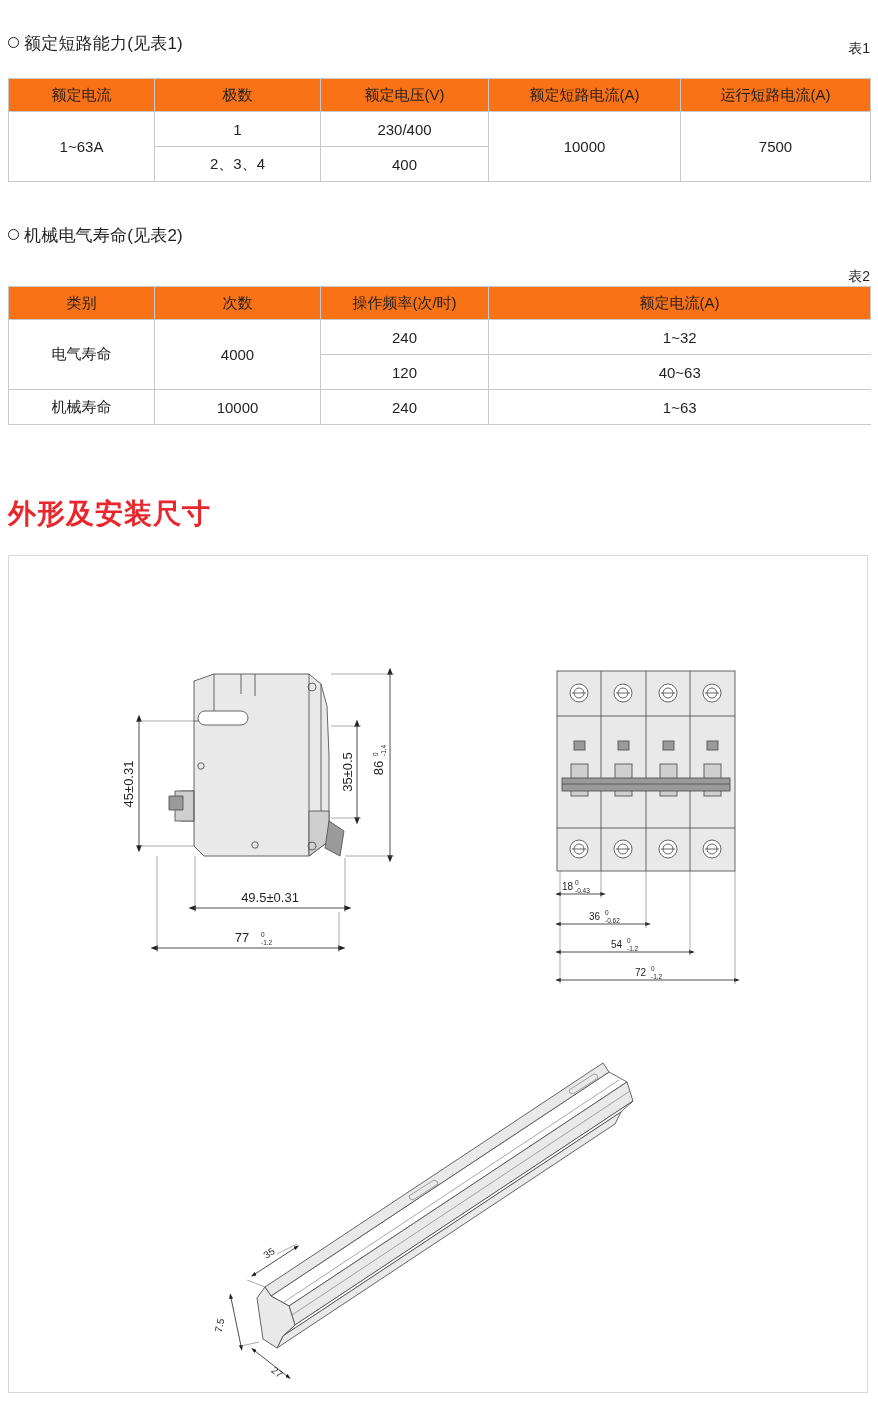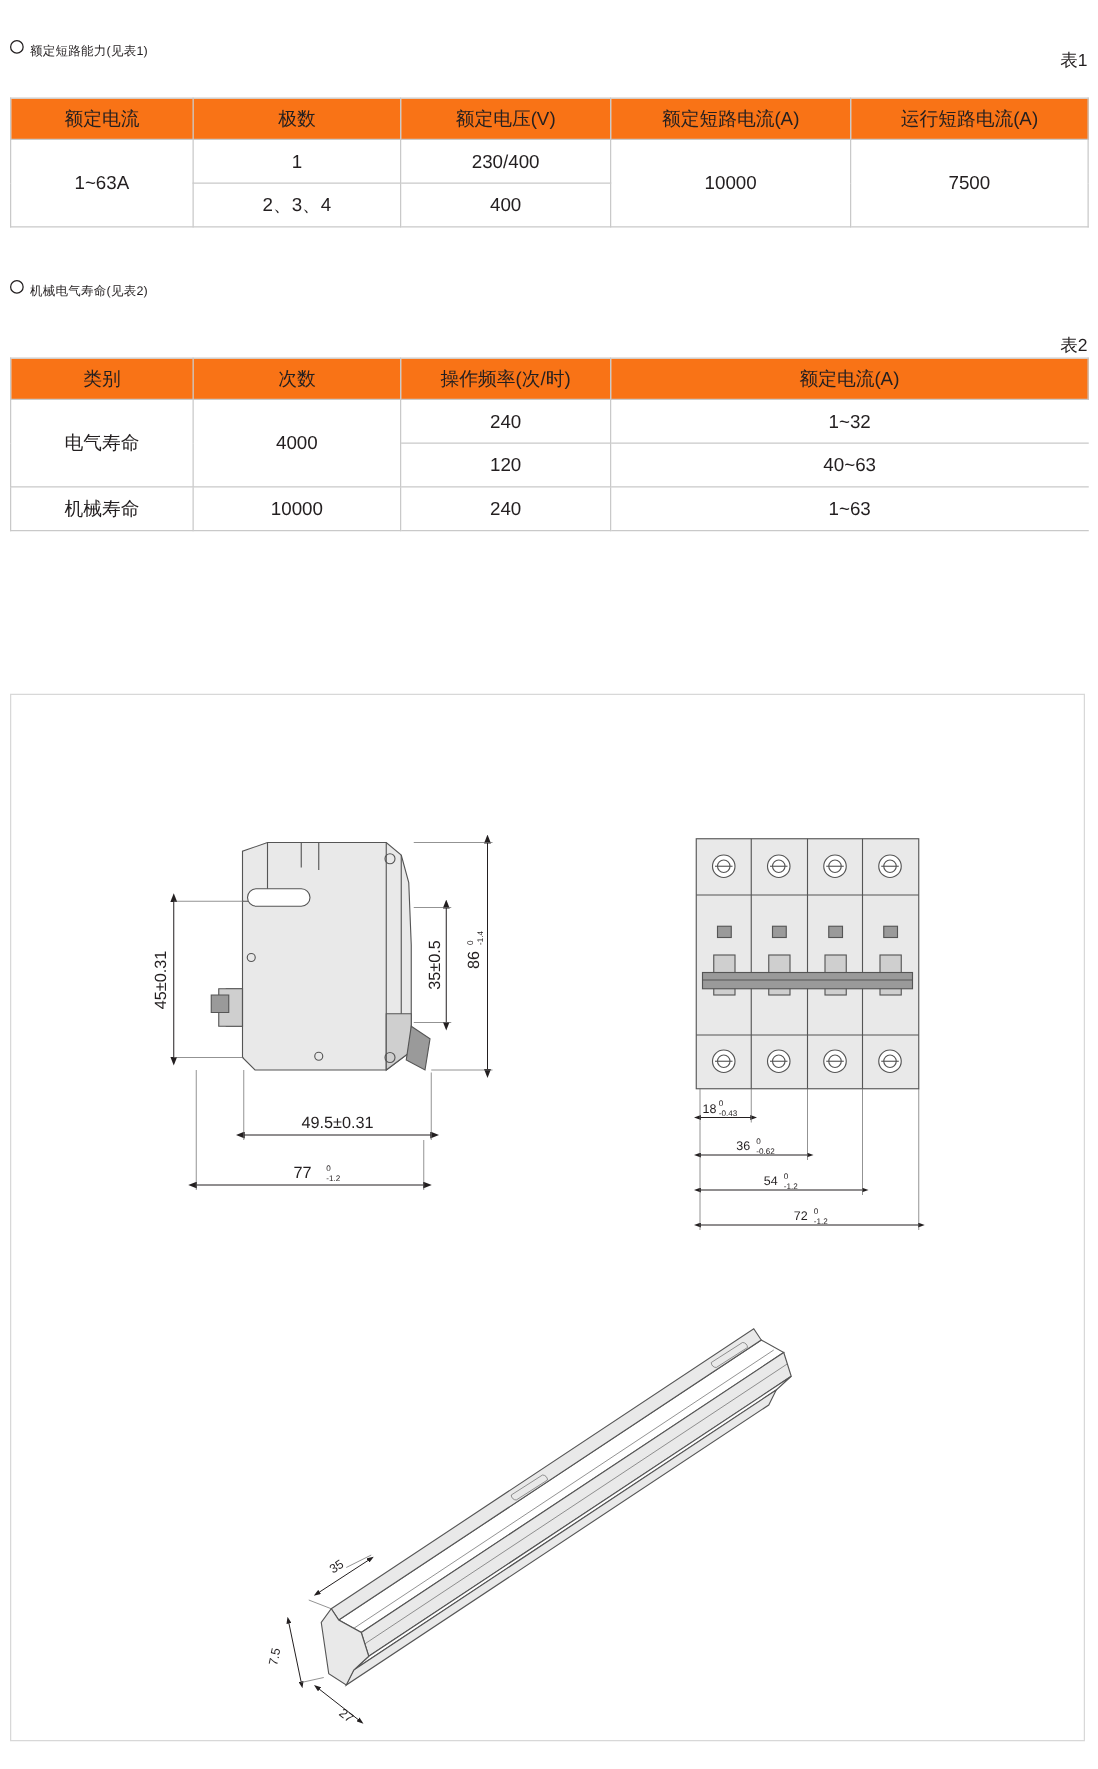--- a/index.html
+++ b/index.html
@@ -17,21 +17,21 @@
   }
   .page {
     position: relative;
     width: 878px;
     height: 1415px;
   }
 
   
   .sec-head {
     position: absolute;
-    font-size: 10px;
+    font-size: 17px;
     color: #231f20;
     letter-spacing: 0.2px;
     white-space: nowrap;
   }
   .sec-head .bullet {
     display: inline-block;
     width: 9px;
     height: 9px;
     border: 1px solid #231f20;
     border-radius: 50%;
@@ -200,20 +200,21 @@
       </tr>
       <tr>
         <td>机械寿命</td>
         <td>10000</td>
         <td>240</td>
         <td class="noright">1~63</td>
       </tr>
     </tbody>
   </table>
 
+  <div class="red-title">外形及安装尺寸</div>
 
   <div class="panel">
     <svg width="858" height="836" viewBox="0 0 858 836" xmlns="http://www.w3.org/2000/svg">
 
       <defs>
         <marker id="arrL" markerWidth="9" markerHeight="7" refX="8" refY="3.5" orient="auto">
           <path d="M9,0 L0,3.5 L9,7 z" fill="#231f20"></path>
         </marker>
         <marker id="arrR" markerWidth="9" markerHeight="7" refX="1" refY="3.5" orient="auto">
           <path d="M0,0 L9,3.5 L0,7 z" fill="#231f20"></path>

